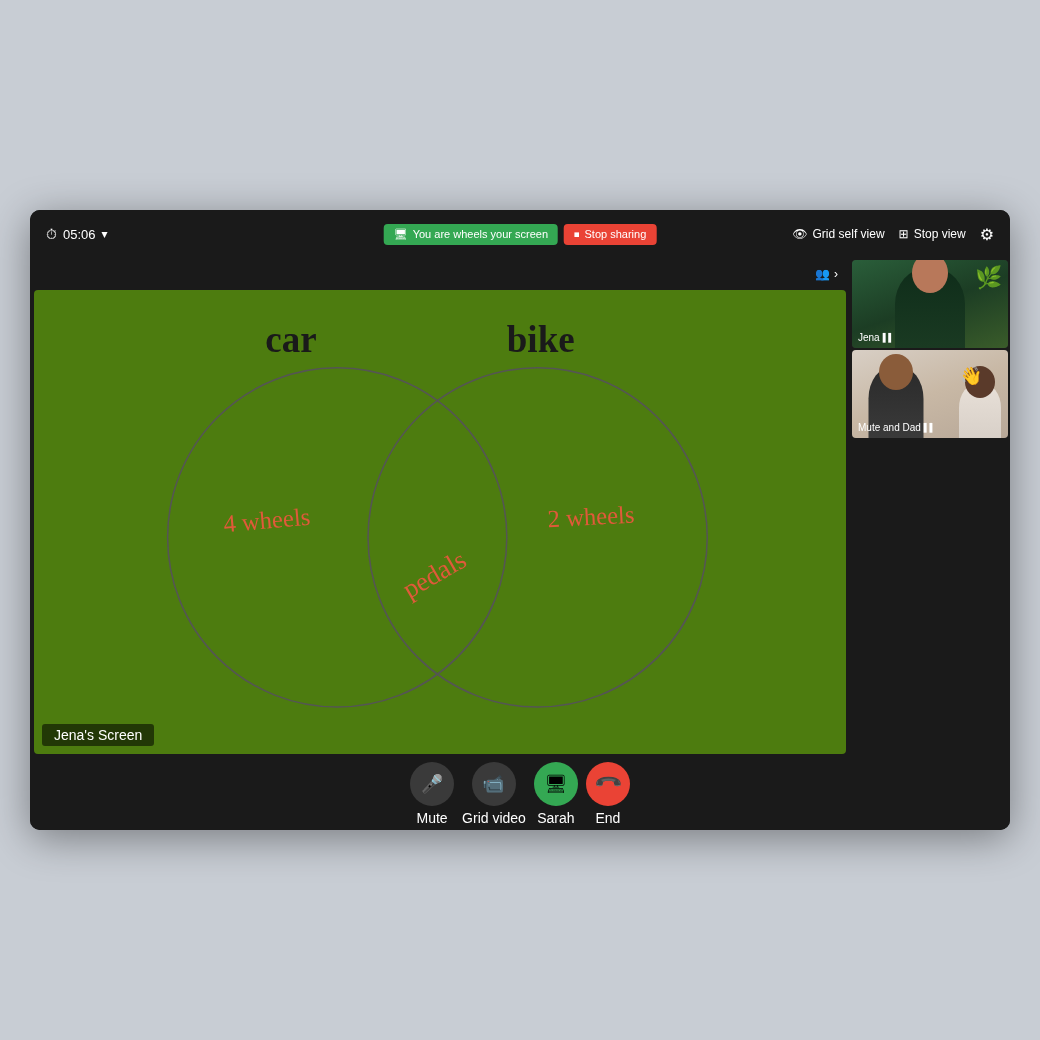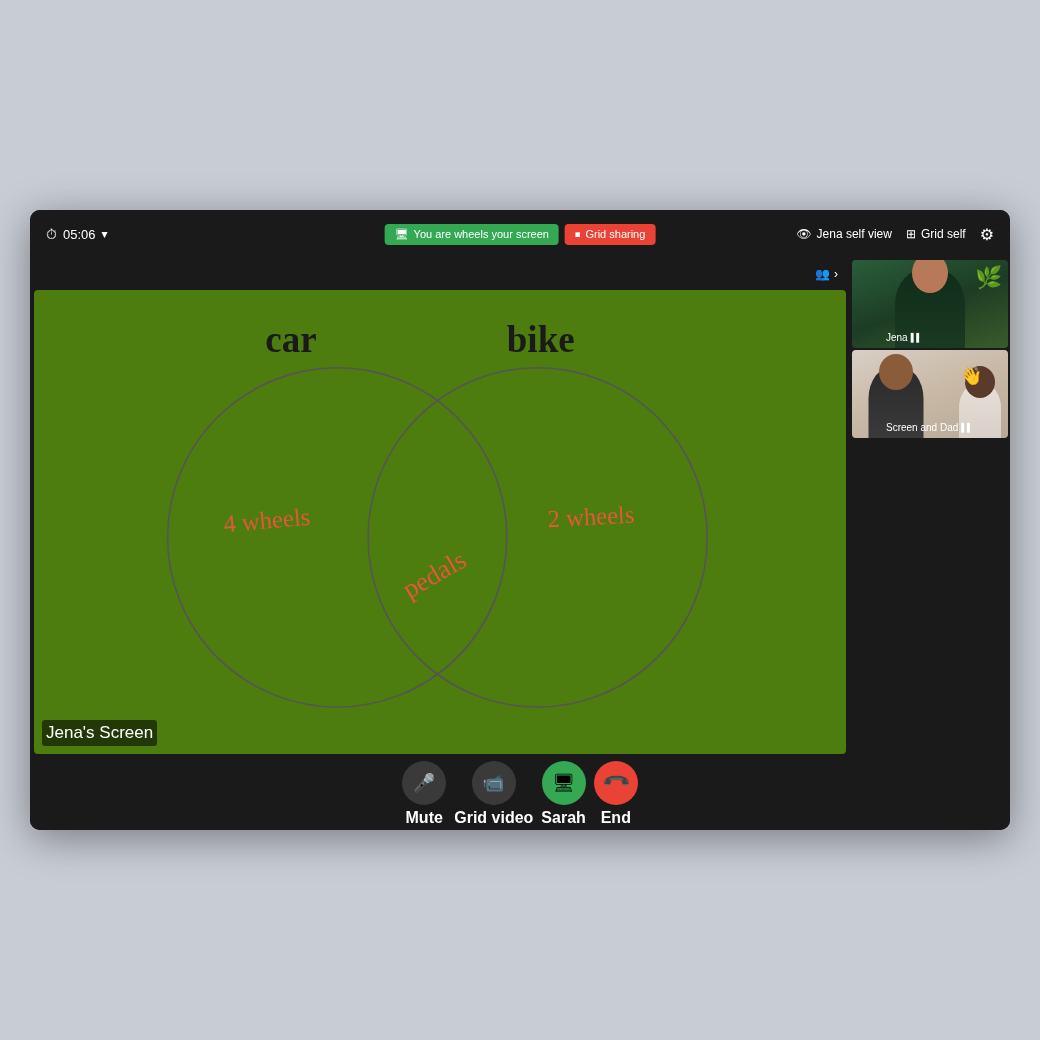--- a/index.html
+++ b/index.html
@@ -135,22 +135,22 @@
       border-radius: 4px;
       position: relative;
       overflow: hidden;
     }
     .whiteboard-label {
       position: absolute;
       bottom: 8px;
       left: 8px;
       background: rgba(0,0,0,0.55);
       color: #fff;
-      font-size: 17px;
-      padding: 3px 4px;
+      font-size: 14px;
+      padding: 3px 12px;
       border-radius: 3px;
     }
     
     .venn-svg {
       width: 100%;
       height: 100%;
     }
     
     .side-panel {
       width: 160px;
@@ -171,21 +171,20 @@
     }
     .participant-name {
       position: absolute;
       bottom: 5px;
       left: 6px;
       color: #fff;
       font-size: 10px;
       display: flex;
       align-items: center;
       gap: 3px;
-      margin-left: 28px;
     }
     
     .bottom-controls {
       background: #1a1a1a;
       height: 72px;
       display: flex;
       align-items: center;
       justify-content: center;
       gap: 8px;
       flex-shrink: 0;
@@ -208,22 +207,21 @@
       font-size: 18px;
     }
     .control-btn-circle.green {
       background: #34a853;
     }
     .control-btn-circle.red {
       background: #ea4335;
     }
     .control-btn-label {
       color: #fff;
-      font-size: 16px;
-      font-weight: bold;
+      font-size: 14px;
     }
     
   </style>
 </head>
 <body>
 
 <div class="app-window">
 
   <div class="top-bar">
     <div class="timer-area">
@@ -232,32 +230,32 @@
       <span class="timer-dropdown">▾</span>
     </div>
 
     <div class="sharing-badges">
       <div class="badge-green">
         <span>🖥</span>
         <span>You are wheels your screen</span>
       </div>
       <div class="badge-red">
         <span>⏹</span>
-        <span>Grid sharing</span>
+        <span>Stop sharing</span>
       </div>
     </div>
 
     <div class="top-right-controls">
       <div class="top-control-btn">
         <span>👁</span>
-        <span>Jena self view</span>
+        <span>Grid self view</span>
       </div>
       <div class="top-control-btn">
         <span>⊞</span>
-        <span>Grid self</span>
+        <span>Stop view</span>
       </div>
       <div class="gear-btn">⚙</div>
     </div>
   </div>
 
   <div class="main-content">
 
     <div class="screen-share-area">
       <div class="participants-bar">
         <div class="participants-icon-area">
@@ -309,21 +307,21 @@
 
           <div style="position:absolute;bottom:0;left:28%;transform:translateX(-50%);width:55px;height:72px;background:linear-gradient(180deg,#2a2a2a,#3a3a3a);border-radius:45% 45% 0 0;"></div>
           <div style="position:absolute;bottom:48px;left:28%;transform:translateX(-50%);width:34px;height:36px;background:#8a5c3a;border-radius:50%;"></div>
 
           <div style="position:absolute;bottom:0;right:18%;transform:translateX(50%);width:42px;height:55px;background:linear-gradient(180deg,#e8e0d8,#d8d0c8);border-radius:45% 45% 0 0;"></div>
           <div style="position:absolute;bottom:40px;right:18%;transform:translateX(50%);width:30px;height:32px;background:#5a3a2a;border-radius:50%;"></div>
 
           <div style="position:absolute;top:15px;right:25px;font-size:18px;">👋</div>
         </div>
         <div class="participant-name">
-          <span>Screen and Dad</span>
+          <span>Mute and Dad</span>
           <span style="font-size:8px;">▌▌</span>
         </div>
       </div>
     </div>
 
   </div>
 
   <div class="bottom-controls">
     <div class="control-btn">
       <div class="control-btn-circle">

